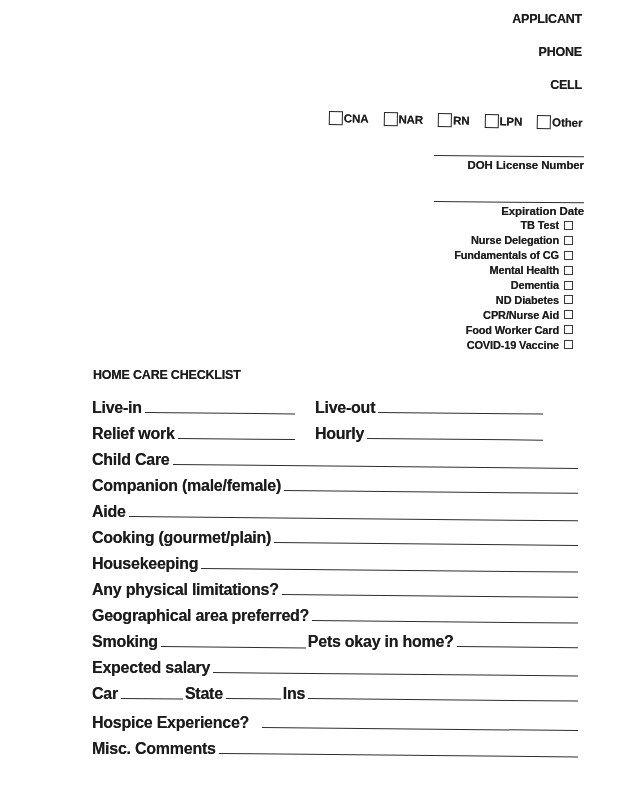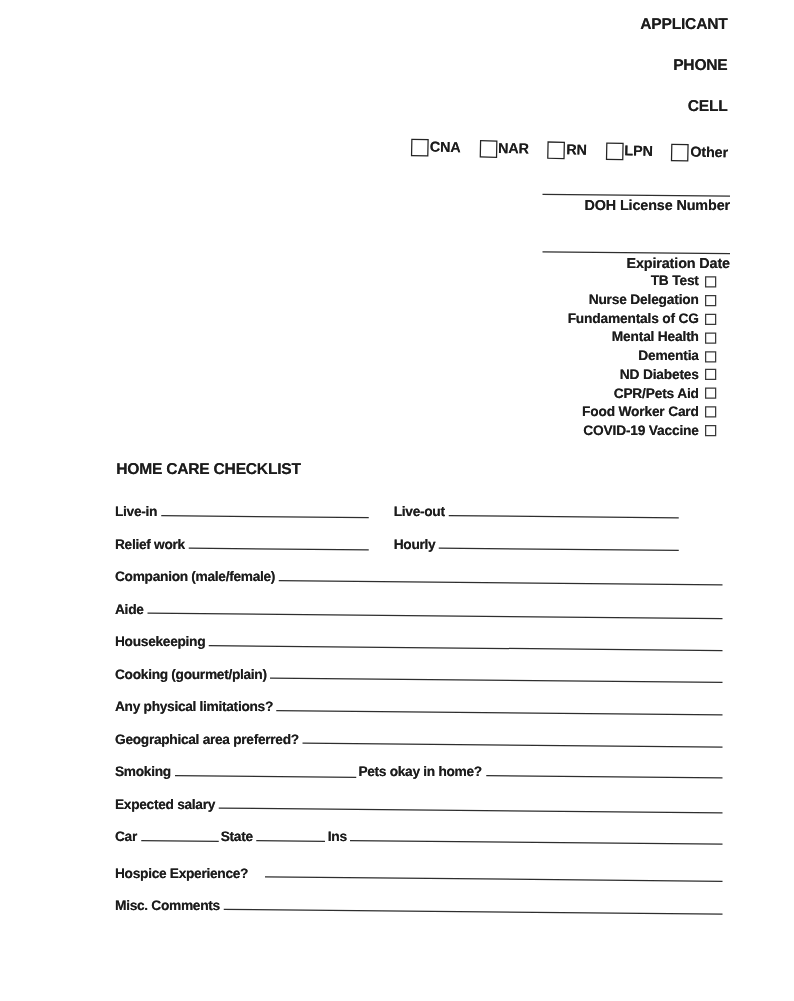--- a/index.html
+++ b/index.html
@@ -49,21 +49,21 @@
   .slabel{font-size:11.5px;margin-top:3px;letter-spacing:-0.1px;}
   
   .quals{position:absolute;right:62px;top:218px;}
   .qrow{display:flex;justify-content:flex-end;align-items:center;height:14.9px;}
   .qlabel{font-size:11px;letter-spacing:-0.15px;white-space:nowrap;}
   .qbox{width:7px;height:7px;border:1.2px solid #3a3a3a;margin-left:5px;display:inline-block;background:#fff;}
   
   .hcc{position:absolute;left:93px;top:368px;margin:0;font-size:12.5px;letter-spacing:-0.2px;}
   .checklist{position:absolute;left:92px;top:390px;width:486px;}
   .crow{display:flex;height:26px;align-items:flex-end;}
-  .flabel2{font-size:11px;letter-spacing:-0.25px;white-space:nowrap;line-height:1;}
+  .flabel2{font-size:16px;letter-spacing:-0.25px;white-space:nowrap;line-height:1;}
   .cell{display:flex;}
   .c1{width:203px;}
   .c2{width:228px;margin-left:20px;text-align:center;}
   .wfix145{flex:0 0 145px;}
   .wfix62{flex:0 0 62px;}
   .wfix55{flex:0 0 55px;}
   .ml2{margin-left:2px;}
   .mt3{margin-top:3px;gap:10px;}
 </style>
 </head>
@@ -138,21 +138,21 @@
     </div>
     <div class="qrow">
       <span class="qlabel">Dementia</span>
       <span class="qbox"></span>
     </div>
     <div class="qrow">
       <span class="qlabel">ND Diabetes</span>
       <span class="qbox"></span>
     </div>
     <div class="qrow">
-      <span class="qlabel">CPR/Pets Aid</span>
+      <span class="qlabel">CPR/Nurse Aid</span>
       <span class="qbox"></span>
     </div>
     <div class="qrow">
       <span class="qlabel">Food Worker Card</span>
       <span class="qbox"></span>
     </div>
     <div class="qrow">
       <span class="qlabel">COVID-19 Vaccine</span>
       <span class="qbox"></span>
     </div>
@@ -178,33 +178,37 @@
         <span class="flabel2">Relief work</span>
         <span class="wline tilt-sm"></span>
       </span>
       <span class="cell c2">
         <span class="flabel2">Hourly</span>
         <span class="wline tilt-sm"></span>
       </span>
     </div>
 
     <div class="crow">
+      <span class="flabel2">Child Care</span>
+      <span class="wline tilt-sm"></span>
+    </div>
+    <div class="crow">
       <span class="flabel2">Companion (male/female)</span>
       <span class="wline tilt-sm"></span>
     </div>
     <div class="crow">
       <span class="flabel2">Aide</span>
       <span class="wline tilt-sm"></span>
     </div>
     <div class="crow">
+      <span class="flabel2">Cooking (gourmet/plain)</span>
+      <span class="wline tilt-sm"></span>
+    </div>
+    <div class="crow">
       <span class="flabel2">Housekeeping</span>
-      <span class="wline tilt-sm"></span>
-    </div>
-    <div class="crow">
-      <span class="flabel2">Cooking (gourmet/plain)</span>
       <span class="wline tilt-sm"></span>
     </div>
     <div class="crow">
       <span class="flabel2">Any physical limitations?</span>
       <span class="wline tilt-sm"></span>
     </div>
     <div class="crow">
       <span class="flabel2">Geographical area preferred?</span>
       <span class="wline tilt-sm"></span>
     </div>

